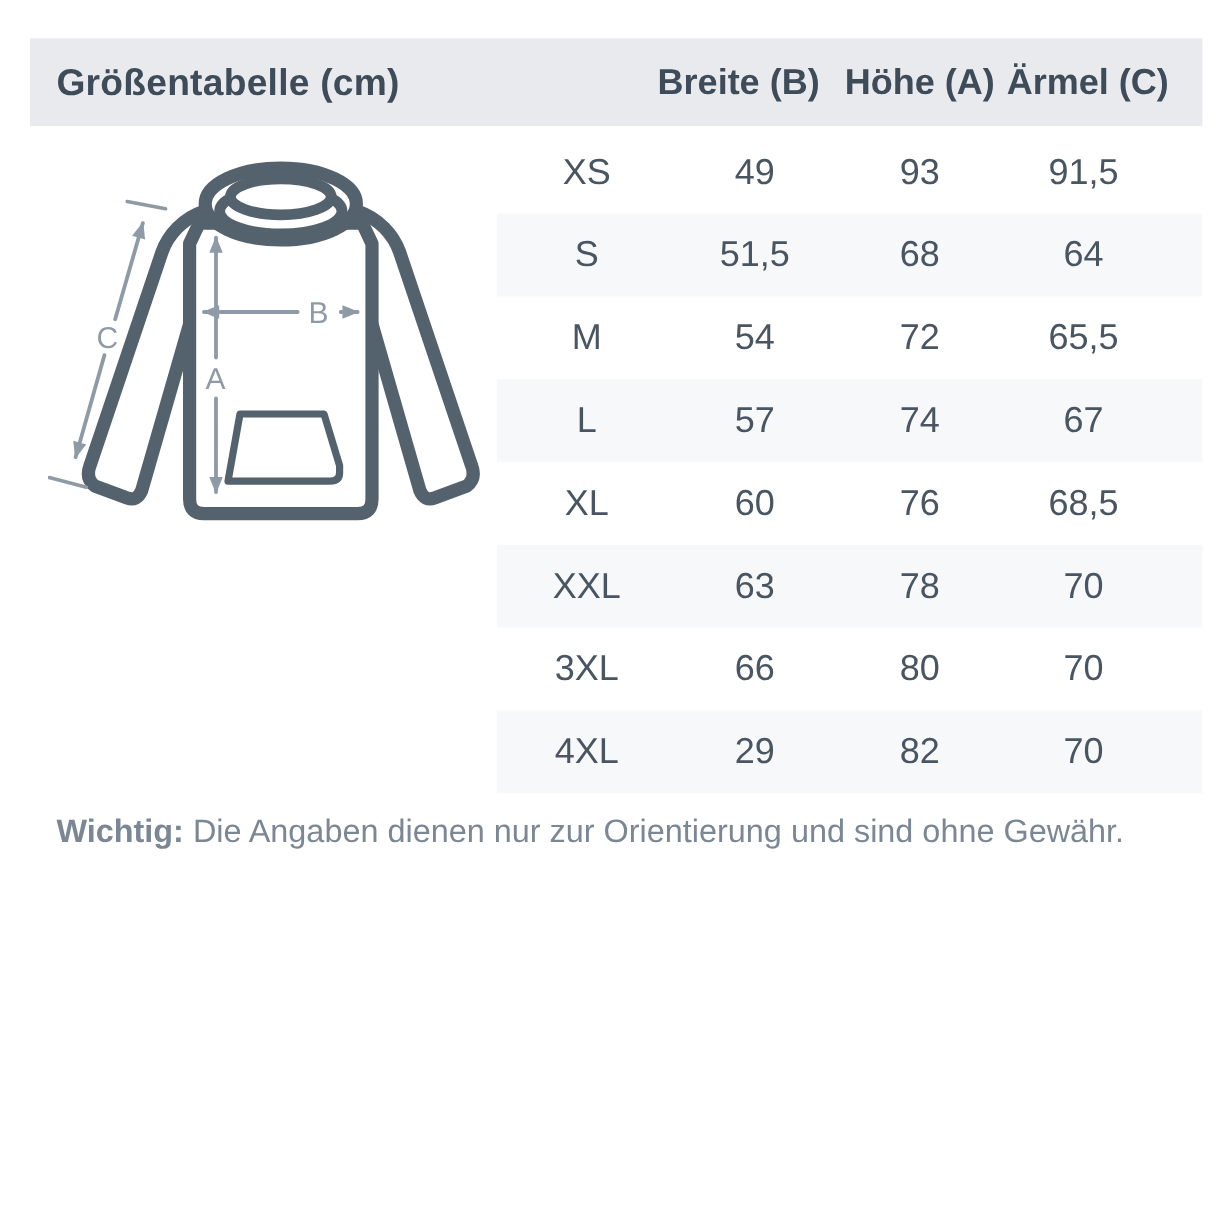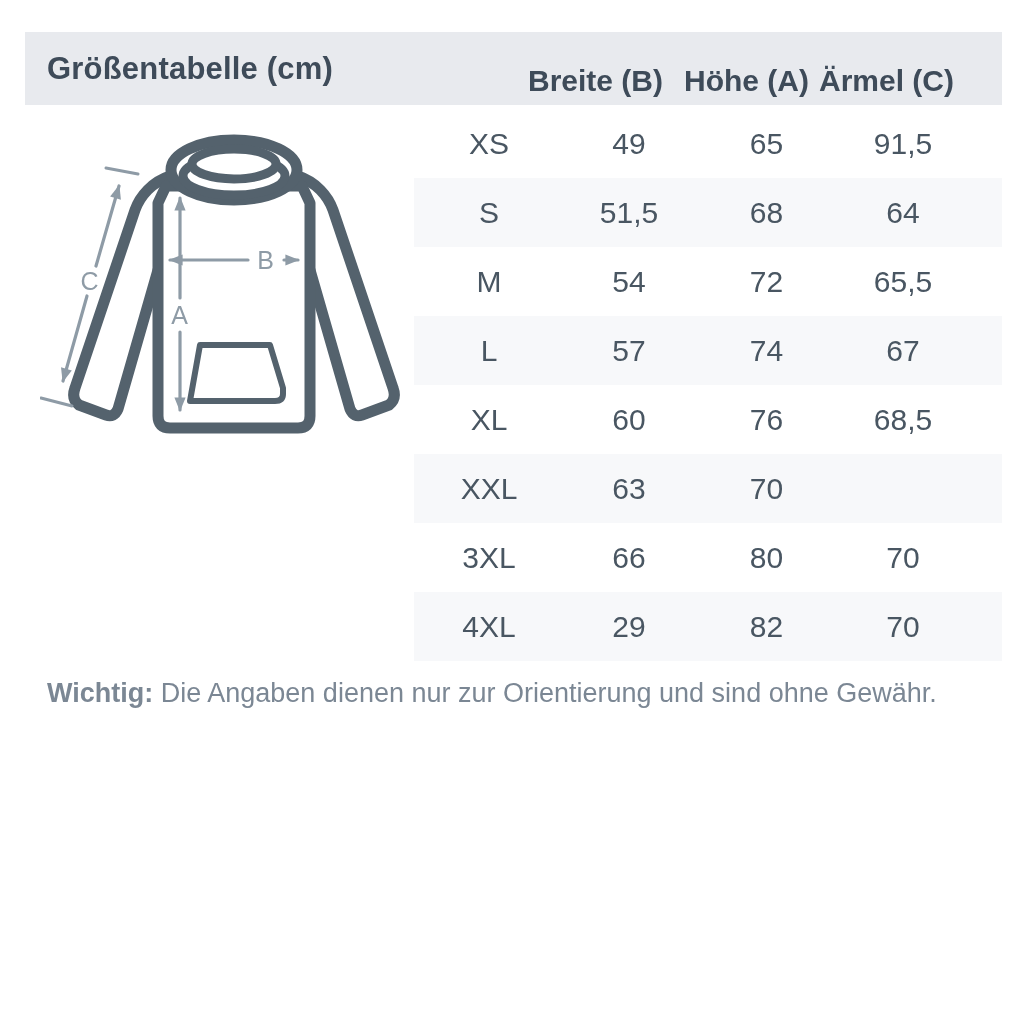--- a/index.html
+++ b/index.html
@@ -19,21 +19,21 @@
   }
   .title{
     position:absolute;left:22px;top:0;height:73px;display:flex;align-items:center;
     font-size:31px;font-weight:bold;color:var(--ink);letter-spacing:0.2px;
   }
   .cols{
     display:grid;grid-template-columns:150px 130px 145px 128px;
     align-items:center;text-align:center;
   }
   .head-cols{
-    position:absolute;left:369px;top:0;height:73px;width:553px;margin-top:12px;
+    position:absolute;left:389px;top:0;height:73px;width:553px;
   }
   .head-cols .hcell{font-size:30px;font-weight:bold;color:var(--ink);white-space:nowrap;}
   .head-cols .hcell.nudge{transform:translateX(-16px);}
   .table{position:absolute;left:414px;top:109px;width:588px;}
   .row{height:69px;width:588px;padding-right:35px;font-size:30px;color:var(--cell);}
   .row.alt{background:var(--row_alt);}
   .row .cell{white-space:nowrap;}
   .diagram{position:absolute;left:40px;top:118px;width:380px;height:340px;}
   .hoodie-stroke{fill:#ffffff;stroke:var(--outline);stroke-width:11;stroke-linejoin:round;stroke-linecap:round;}
   .hoodie-thin{fill:#ffffff;stroke:var(--outline);stroke-width:9;}
@@ -100,21 +100,21 @@
       <path class="dim" d="M56,148 L79,68" marker-end="url(#ah)"></path>
       <path class="dim" d="M47,178 L23,263" marker-end="url(#ah)"></path>
       <text class="dim-label" x="50" y="172" text-anchor="middle">C</text>
     </g>
   </svg>
 
   <div class="table">
     <div class="row cols">
       <div class="cell">XS</div>
       <div class="cell">49</div>
-      <div class="cell">65</div>
+      <div class="cell">93</div>
       <div class="cell">91,5</div>
     </div>
 
     <div class="row cols alt">
       <div class="cell">S</div>
       <div class="cell">51,5</div>
       <div class="cell">68</div>
       <div class="cell">64</div>
     </div>
 
@@ -135,20 +135,21 @@
     <div class="row cols">
       <div class="cell">XL</div>
       <div class="cell">60</div>
       <div class="cell">76</div>
       <div class="cell">68,5</div>
     </div>
 
     <div class="row cols alt">
       <div class="cell">XXL</div>
       <div class="cell">63</div>
+      <div class="cell">78</div>
       <div class="cell">70</div>
     </div>
 
     <div class="row cols">
       <div class="cell">3XL</div>
       <div class="cell">66</div>
       <div class="cell">80</div>
       <div class="cell">70</div>
     </div>
 

